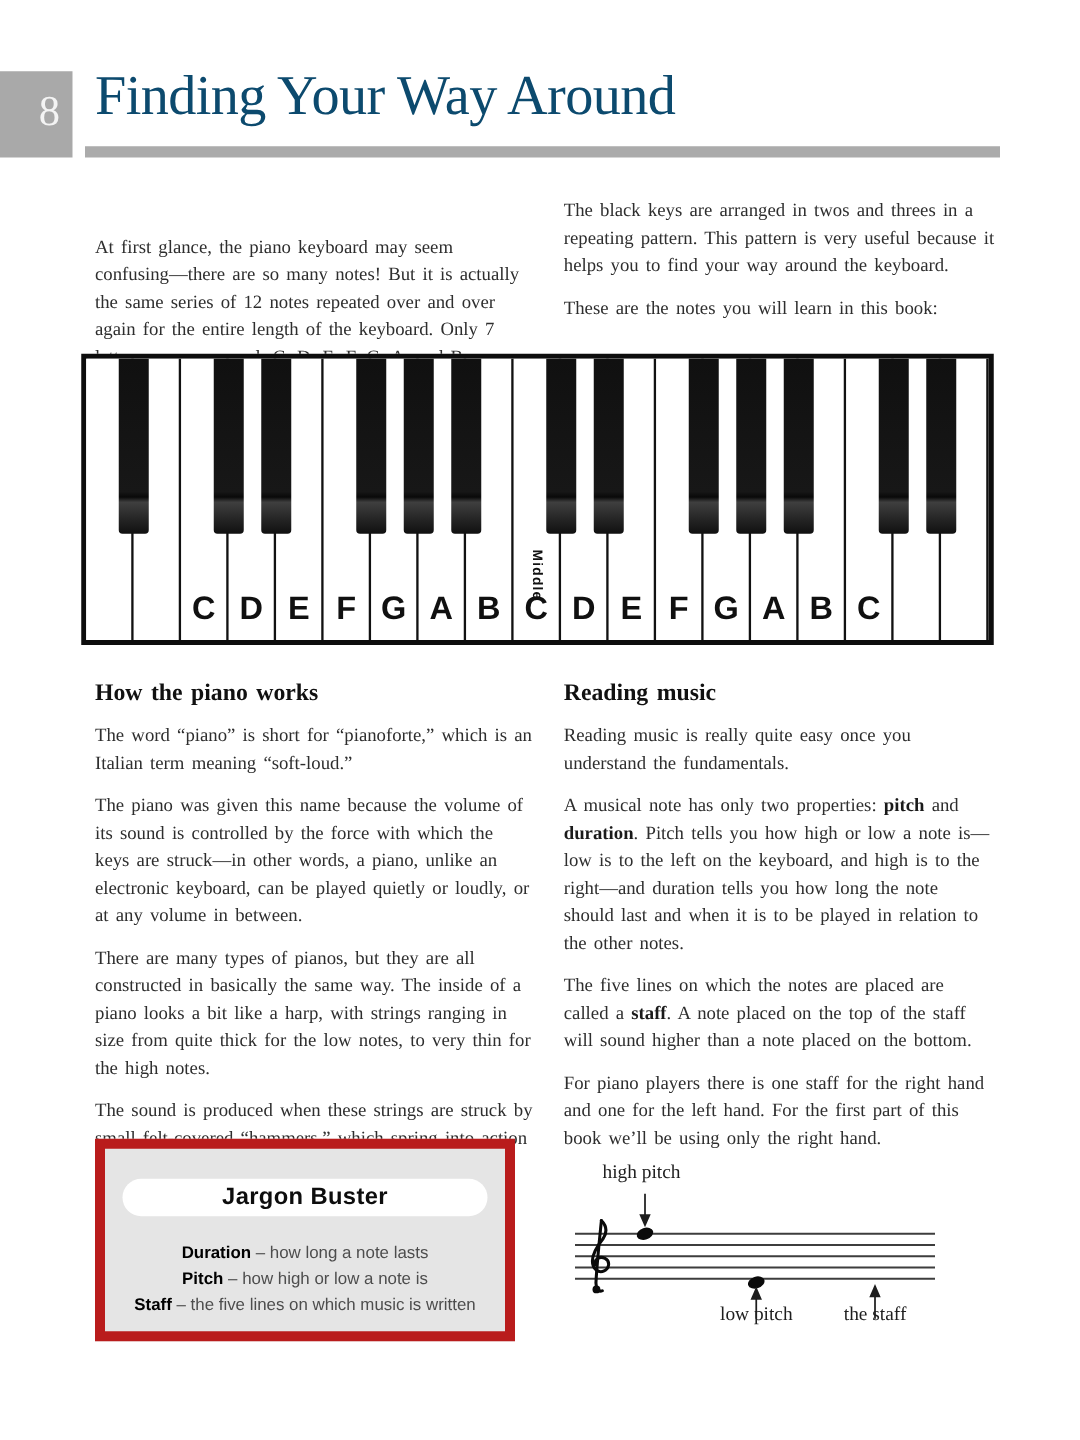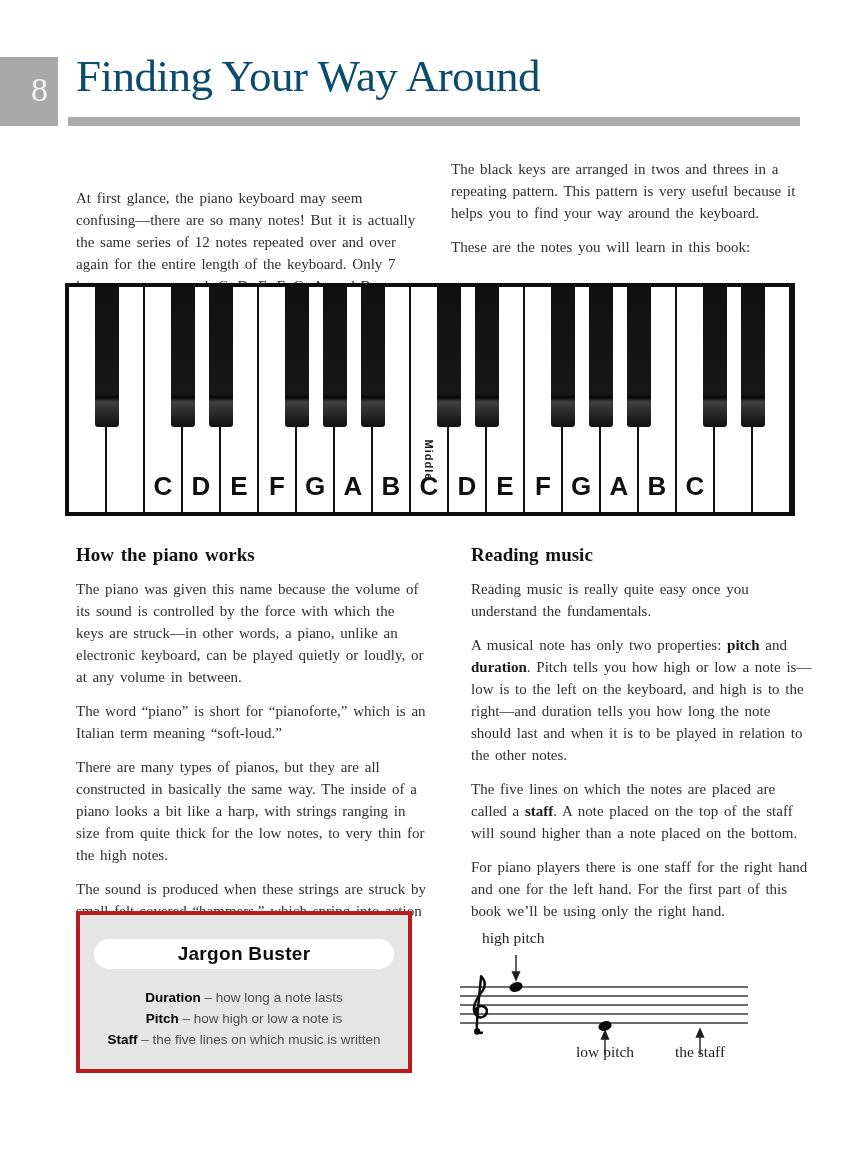--- a/index.html
+++ b/index.html
@@ -12,41 +12,41 @@
   .title{position:absolute;left:76px;top:50px;font-size:45px;letter-spacing:-0.5px;color:#0c4a6e;white-space:nowrap;}
   .rule{position:absolute;left:68px;top:117px;width:732px;height:9px;background:#ababab;}
 
   
   .textcol{position:absolute;font-size:15px;line-height:22px;word-spacing:2px;color:#2e2e2e;}
   .textcol p{margin:0 0 12px 0;}
   .textcol .b{font-weight:bold;color:#1a1a1a;}
   #intro-left{left:76px;top:158px;width:350px;margin-top:29px;}
   #intro-right{left:451px;top:158px;width:345px;}
   #col-left{left:76px;top:544px;width:350px;}
-  #col-right{left:451px;top:544px;width:345px;margin-left:20px;}
+  #col-right{left:451px;top:544px;width:345px;}
   .sec-heading{font-weight:bold;font-size:19px;color:#111;margin:0 0 25px 0;}
 
   
   .keyboard{position:absolute;left:65px;top:283px;width:730px;height:233px;border:4px solid #0d0d0d;
             background:#fff;box-sizing:border-box;}
   .kb-inner{position:relative;width:100%;height:100%;display:flex;}
   .white-key{position:relative;flex:1 1 0;background:#fff;border-right:2px solid #111;box-sizing:border-box;}
   .white-key:last-child{border-right:none;}
   .wk-label{position:absolute;bottom:10px;left:0;width:100%;text-align:center;
             font-family:"Liberation Sans",sans-serif;font-weight:bold;font-size:26px;color:#101010;}
   .black-key{position:absolute;top:0;width:24px;height:62%;transform:translateX(-50%);
              background:linear-gradient(180deg,#101010 0%,#171717 76%,#090909 79%,#3f3f3f 82%,#242424 92%,#101010 100%);
              border-radius:0 0 3px 3px;z-index:2;}
   .middle-label{position:absolute;left:50%;bottom:46px;transform:translateX(-50%) rotate(90deg);
                 font-family:"Liberation Sans",sans-serif;font-weight:bold;font-size:11px;
                 letter-spacing:1px;color:#111;white-space:nowrap;}
 
   
   .jargon-box{position:absolute;left:76px;top:911px;width:336px;height:162px;background:#e5e5e5;
-              border:4px solid #b91c1c;box-sizing:border-box;}
+              border:8px solid #b91c1c;box-sizing:border-box;}
   .jargon-pill{position:absolute;left:14px;right:14px;top:24px;height:30px;background:#fff;border-radius:15px;
                text-align:center;line-height:30px;font-family:"Liberation Sans",sans-serif;
                font-weight:bold;font-size:19px;color:#0d0d0d;letter-spacing:0.3px;}
   .jargon-entries{position:absolute;left:6px;right:6px;top:72px;text-align:center;
                   font-family:"Liberation Sans",sans-serif;font-size:13.5px;line-height:21px;color:#4d4d4d;}
   .jargon-entries .term{font-weight:bold;color:#000;}
 
   
   .staff-fig{position:absolute;left:452px;top:925px;width:350px;height:150px;}
   .staff-fig svg{position:absolute;left:0;top:0;}
@@ -138,22 +138,22 @@
         <div class="black-key" style="left: 73.6842%;"></div>
         <div class="black-key" style="left: 78.9474%;"></div>
         <div class="black-key" style="left: 89.4737%;"></div>
         <div class="black-key" style="left: 94.7368%;"></div>
       </div>
   </div>
 
   <div id="col-left" class="textcol">
     <p class="sec-heading">How the piano works</p>
     <div>
+        <p><span>The word “piano” is short for “pianoforte,” which is an Italian term meaning “soft-loud.”</span></p>
         <p><span>The piano was given this name because the volume of its sound is controlled by the force with which the keys are struck—in other words, a piano, unlike an electronic keyboard, can be played quietly or loudly, or at any volume in between.</span></p>
-        <p><span>The word “piano” is short for “pianoforte,” which is an Italian term meaning “soft-loud.”</span></p>
         <p><span>There are many types of pianos, but they are all constructed in basically the same way. The inside of a piano looks a bit like a harp, with strings ranging in size from quite thick for the low notes, to very thin for the high notes.</span></p>
         <p><span>The sound is produced when these strings are struck by small felt-covered “hammers,” which spring into action when you strike a key.</span></p>
       </div>
   </div>
 
   <div id="col-right" class="textcol">
     <p class="sec-heading">Reading music</p>
     <div>
         <p><span>Reading music is really quite easy once you understand the fundamentals.</span></p>
         <p><span>A musical note has only two properties: </span><span class="b">pitch</span><span> and </span><span class="b">duration</span><span>. Pitch tells you how high or low a note is—low is to the left on the keyboard, and high is to the right—and duration tells you how long the note should last and when it is to be played in relation to the other notes.</span></p>

